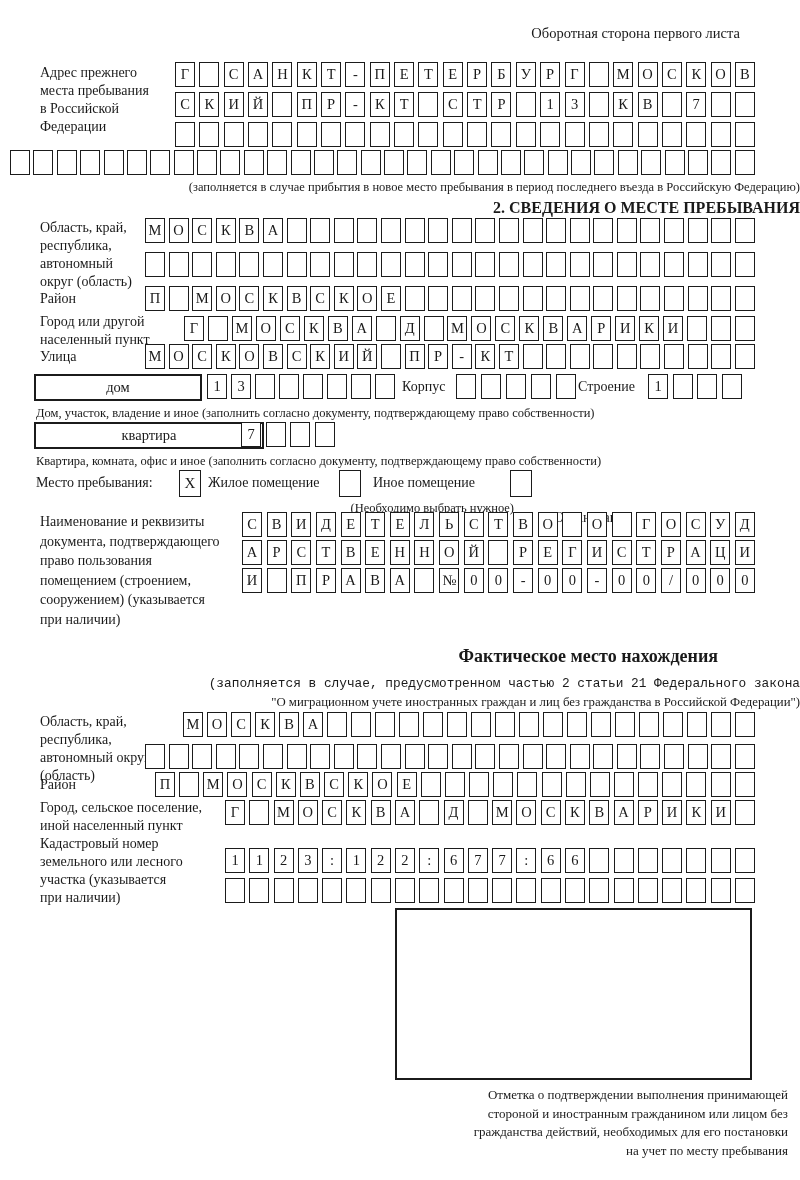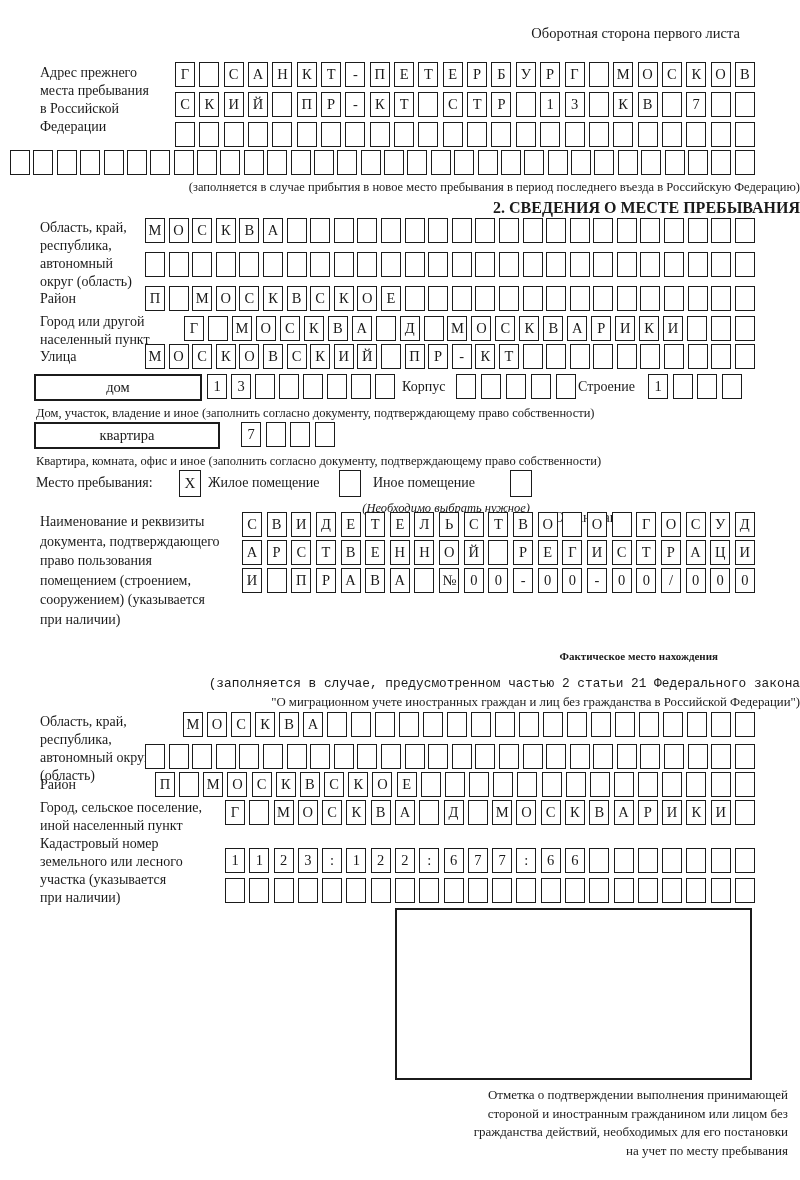--- a/index.html
+++ b/index.html
@@ -316,37 +316,37 @@
     </div>
   <div class="lbl" style="top:378px;left:578px;">Строение</div>
   <div class="cellrow" style="top:374px;left:648px;width:94px;">
       <div class="cell">1</div>
       <div class="cell"></div>
       <div class="cell"></div>
       <div class="cell"></div>
     </div>
   <div class="note" style="top:405px;left:36px;">Дом, участок, владение и иное (заполнить согласно документу, подтверждающему право собственности)</div>
 
-  <div class="namebox" style="top:422px;left:34px;width:186px;text-align:center;">квартира</div>
+  <div class="namebox" style="top:422px;left:34px;width:230px;text-align:center;">квартира</div>
   <div class="cellrow" style="top:422px;left:241px;width:94px;">
       <div class="cell">7</div>
       <div class="cell"></div>
       <div class="cell"></div>
       <div class="cell"></div>
     </div>
   <div class="note" style="top:453px;left:36px;">Квартира, комната, офис и иное (заполнить согласно документу, подтверждающему право собственности)</div>
 
   <div class="lbl" style="top:474px;left:36px;">Место пребывания:</div>
   <div class="cbox" style="top:470px;left:179px;">X</div>
   <div class="lbl" style="top:474px;left:208px;">Жилое помещение</div>
   <div class="cbox" style="top:470px;left:339px;"></div>
   <div class="lbl" style="top:474px;left:373px;">Иное помещение</div>
   <div class="cbox" style="top:470px;left:510px;"></div>
   <div class="lbl" style="top:474px;left:554px;margin-top:35px;">Организация</div>
-  <div class="note ctr" style="top:500px;left:150px;width:380px;font-style:italic;">(Необходимо выбрать нужное)</div>
+  <div class="note ctr" style="top:500px;left:134px;width:380px;">(Необходимо выбрать нужное)</div>
 
   <div class="lbl" style="top:512px;left:40px;width:210px;line-height:19.5px;">Наименование и реквизиты
 документа, подтверждающего
 право пользования
 помещением (строением,
 сооружением) (указывается
 при наличии)</div>
   <div class="cellrow" style="top:512px;left:242px;width:513px;">
       <div class="cell">С</div>
       <div class="cell">В</div>
@@ -410,21 +410,21 @@
       <div class="cell">0</div>
       <div class="cell">-</div>
       <div class="cell">0</div>
       <div class="cell">0</div>
       <div class="cell">/</div>
       <div class="cell">0</div>
       <div class="cell">0</div>
       <div class="cell">0</div>
     </div>
 
-  <div class="lbl ctr bold" style="top:647px;left:0;width:718px;font-size:11px;">Фактическое место нахождения</div>
+  <div class="lbl ctr bold" style="top:647px;left:0;width:718px;font-size:18px;">Фактическое место нахождения</div>
   <div class="note ctr" style="top:676px;left:0;width:800px;font-size:12.8px;font-family:Liberation Mono, monospace;">(заполняется в случае, предусмотренном частью 2 статьи 21 Федерального закона</div>
   <div class="note ctr" style="top:694px;left:0;width:800px;font-size:12.8px;">"О миграционном учете иностранных граждан и лиц без гражданства в Российской Федерации")</div>
 
   <div class="lbl" style="top:713px;left:40px;width:140px;">Область, край,
 республика,
 автономный округ
 (область)</div>
   <div class="cellrow" style="top:712px;left:183px;width:572px;">
       <div class="cell">М</div>
       <div class="cell">О</div>

